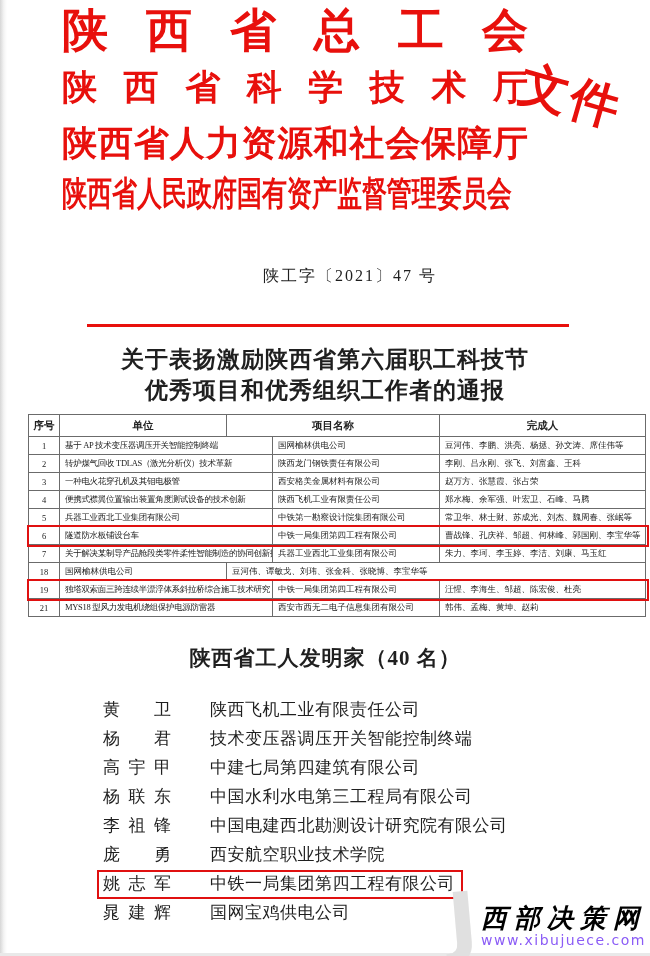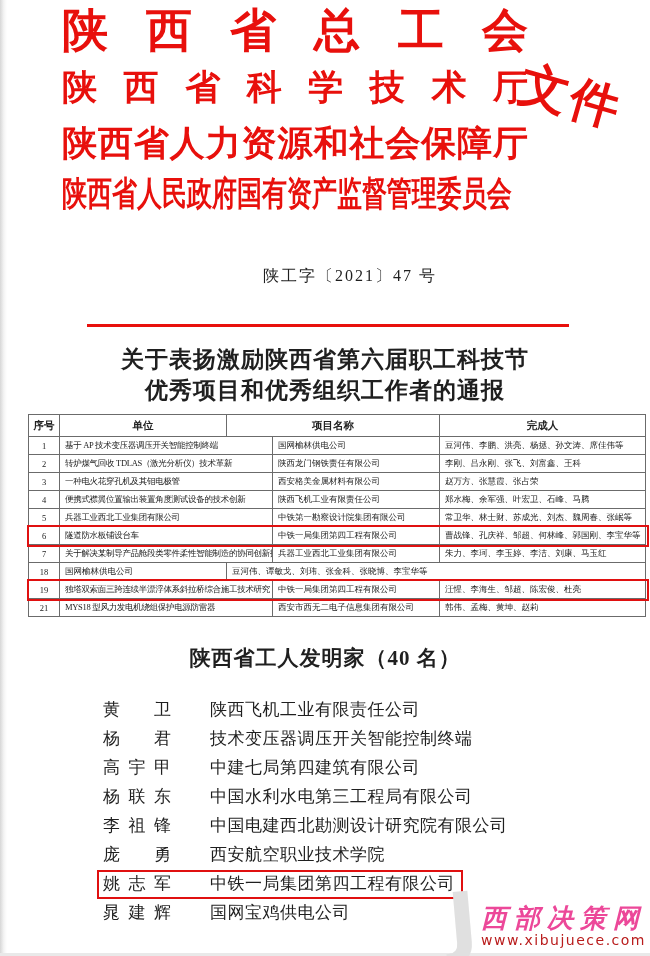--- a/index.html
+++ b/index.html
@@ -60,23 +60,23 @@
   .inv-name { display:inline-block; width:68px; text-align:justify; text-align-last:justify; }
   .inv-org { margin-left:39px; letter-spacing:0.5px; white-space:nowrap; }
   .inv.hl::after { content:""; position:absolute; left:-6px; top:1px; width:362px; height:25px;
     border:2px solid var(--hl); pointer-events:none; }
 
   
   #watermark { right:4px; bottom:2px; display:flex; align-items:flex-end; }
   #wm-logo { font-family:"DejaVu Sans",sans-serif; font-weight:bold; font-size:78px;
     color:#e0e0e0; line-height:0.85; transform:rotate(-5deg); }
   #wm-text { margin-left:4px; padding-bottom:6px; }
-  #wm-name { font-size:26px; color:#ec4899; font-weight:bold; font-style:italic;
+  #wm-name { font-size:26px; color:#000000; font-weight:bold; font-style:italic;
     letter-spacing:7px; line-height:26px; }
-  #wm-url { font-size:14px; color:#b91c1c; letter-spacing:1.5px;
+  #wm-url { font-size:14px; color:#8b5cf6; letter-spacing:1.5px;
     font-family:"DejaVu Sans",sans-serif; line-height:16px; }
 </style>
 </head>
 <body>
 
 <div id="edge-left" class="abs"></div>
 <div id="edge-bottom" class="abs"></div>
 
 <div id="letterhead" class="abs">
   <div id="hdr-line-1" class="hdr-line">陕西省总工会</div>

